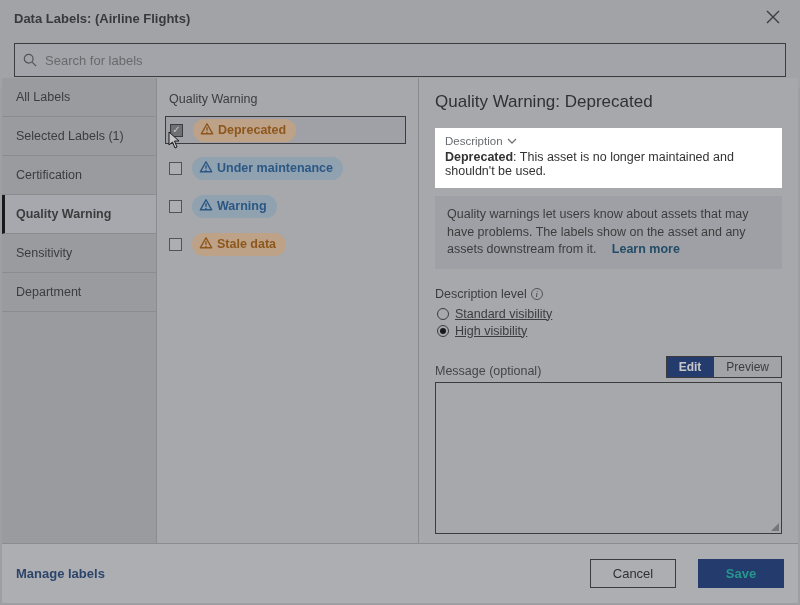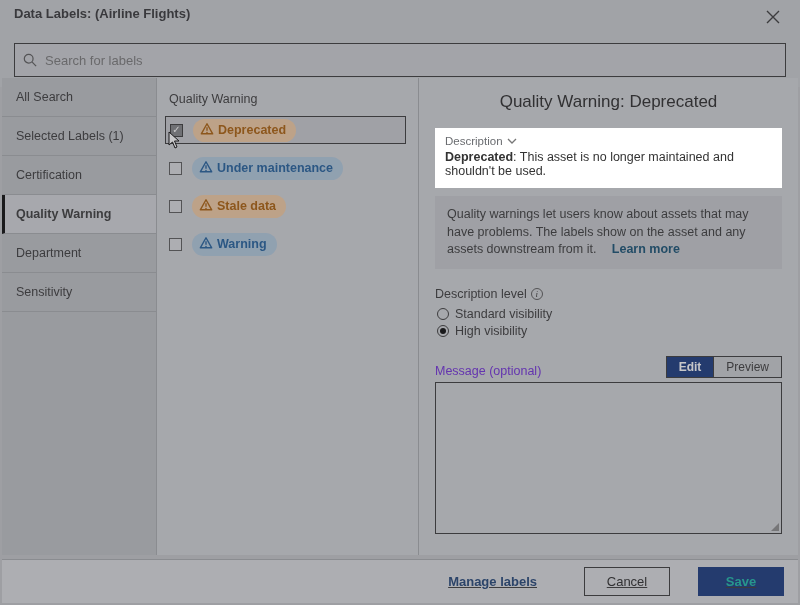--- a/index.html
+++ b/index.html
@@ -1,20 +1,20 @@
 <!DOCTYPE html>
 <html><head>
 <meta charset="utf-8">
 <style>
   * { box-sizing: border-box; font-family: -apple-system, "Segoe UI", Arial, sans-serif; }
   body { margin:0; background:#c3c4c7; width:800px; height:605px; overflow:hidden; font-size:13px; color:#333; position:relative; }
   .dim-overlay { position:absolute; inset:0; background:rgba(80,82,86,0.32); pointer-events:none; z-index:10; }
 
   
-  .titlebar { position:relative; display:flex; align-items:flex-start; justify-content:space-between; padding:6px 14px; background:#c8cacd; }
+  .titlebar { position:relative; display:flex; align-items:center; justify-content:space-between; padding:6px 14px; background:#c8cacd; }
   .title { font-weight:600; color:#2e2f31; font-size:13px; }
   .close-x { font-size:18px; font-weight:300; color:#333; cursor:pointer; padding:2px 6px; }
 
   .search-wrap { padding:6px 14px 10px 14px; background:#c8cacd; }
   .search-box { display:flex; align-items:center; border:1px solid #333; background:#cbccd0; height:30px; padding:16px 8px; }
   .search-box svg { flex:0 0 auto; }
   .search-box input { flex:1; border:none; background:transparent; outline:none; font-size:13px; color:#555; margin-left:6px; }
 
   
   .body { display:flex; position:absolute; top:78px; left:2px; right:2px; bottom:50px; }
@@ -29,51 +29,51 @@
   .cb { width:13px; height:13px; border:1px solid #555; background:#d9dadd; margin-right:10px; display:flex; align-items:center; justify-content:center; position:relative; }
   .cb.checked { background:#7e7f82; border-color:#333; }
   .cb.checked::after { content:"✓"; font-size:10px; color:#fff; line-height:1; }
   .cursor-img { position:absolute; left:-3px; top:6px; pointer-events:none; }
   .pill { display:inline-flex; align-items:center; border-radius:14px; padding:3px 10px 3px 7px; font-size:12.5px; font-weight:600; }
   .pill svg { margin-right:4px; }
   .pill-amber { background:#f0c9a0; color:#aa5a00; }
   .pill-blue  { background:#aec7db; color:#1a5a99; }
 
   .detail { flex:1; background:#cfd1d4; padding:14px 16px 14px 16px; position:relative; }
-  .detail-title { font-size:17px; color:#222; margin-bottom:16px;text-align:center; }
+  .detail-title { font-size:17px; color:#222; margin-bottom:16px; }
 
   
   .highlight-box { position:relative; z-index:20; background:#ffffff; padding:7px 2px 10px 10px; }
   .desc-label { font-size:11.5px; color:#6a6c70; display:flex; align-items:center; gap:4px; }
   .desc-text { font-size:12.5px; color:#333; margin-top:3px; }
   .desc-text b { font-weight:700; }
 
   .info-box { background:#c4c6ca; padding:10px 12px; font-size:12.5px; color:#333; line-height:1.4; margin-top:8px; }
   .info-box a { color:#0c4a6e; font-weight:600; text-decoration:none;margin-left:12px; }
 
   .vis-row { margin-top:18px; font-size:12.5px; }
   .vis-label { display:flex; align-items:center; gap:4px; margin-bottom:6px; }
-  .radio-row { display:flex; align-items:center; gap:6px; margin:3px 0 3px 2px; font-size:12.5px; }
+  .radio-row { display:flex; align-items:center; gap:6px; margin:3px 0 3px 2px; font-size:12.5px;text-decoration:underline; }
   .radio { width:12px; height:12px; border:1px solid #333; border-radius:50%; display:inline-flex; align-items:center; justify-content:center; }
   .radio.on::after { content:""; width:6px; height:6px; background:#000; border-radius:50%; }
 
   .msg-head { display:flex; justify-content:space-between; align-items:flex-end; margin-top:18px; }
-  .msg-label { font-size:12.5px; color:#6d28d9; }
+  .msg-label { font-size:12.5px; color:#404040; }
   .tab-pair { display:flex;border-radius:10px; }
   .tab { font-size:12px; padding:3px 12px; border:1px solid #333; }
   .tab.edit { background:#10317a; color:#fff; font-weight:600; border-right:none; }
   .tab.preview { background:#c8cacd; color:#333; }
   .msg-box { border:1px solid #333; background:#cfd1d4; height:152px; margin-top:4px; position:relative; }
   .resize-handle { position:absolute; right:2px; bottom:2px; width:10px; height:10px; }
   .resize-handle::before { content:""; position:absolute; right:0; bottom:0; width:0; height:0; border-right:8px solid #888; border-top:8px solid transparent; }
 
   
-  .footer { position:absolute; left:2px; right:2px; bottom:2px; height:44px; background:#d9dadd; display:flex; align-items:center; justify-content:flex-end; padding:0 14px; border-top:1px solid #a6a8ac;text-decoration:underline; }
+  .footer { position:absolute; left:2px; right:2px; bottom:2px; height:60px; background:#d9dadd; display:flex; align-items:center; justify-content:space-between; padding:0 14px; border-top:1px solid #a6a8ac; }
   .manage { color:#1a3e72; font-weight:600; font-size:13px; cursor:pointer; }
-  .footer-btns { display:flex; gap:28px;margin-left:47px; }
+  .footer-btns { display:flex; gap:22px;margin-left:47px; }
   .btn { min-width:86px; text-align:center; padding:6px 16px; font-size:13px; border:1px solid #333; cursor:pointer; }
   .btn-cancel { background:#d9dadd; color:#222; }
   .btn-save { background:#10317a; color:#14b8a6; font-weight:600; border-color:#10317a; }
 
   .info-i { display:inline-flex; width:12px; height:12px; border:1px solid #555; border-radius:50%; align-items:center; justify-content:center; font-size:9px; font-style:italic; font-family:serif; color:#333; }
 </style>
 </head>
 <body>
 
 <div class="dim-overlay"></div>
@@ -93,26 +93,26 @@
         <circle cx="6.5" cy="6.5" r="5" fill="none" stroke="#555" stroke-width="1.4"></circle>
         <line x1="10.5" y1="10.5" x2="15" y2="15" stroke="#555" stroke-width="1.4"></line>
       </svg>
     <input placeholder="Search for labels" style="">
   </div>
 </div>
 
 <div class="body">
 
   <div class="sidebar" id="sidebar">
-      <div class="side-item">All Search</div>
+      <div class="side-item">All Labels</div>
       <div class="side-item">Selected Labels (1)</div>
       <div class="side-item">Certification</div>
       <div class="side-item active">Quality Warning</div>
+      <div class="side-item">Sensitivity</div>
       <div class="side-item">Department</div>
-      <div class="side-item">Sensitivity</div>
     </div>
 
   <div class="middle">
     <div class="section-heading">Quality Warning</div>
     <div id="qw-list">
         <div class="qw-row selected">
           <span class="cb checked">
             <svg class="cursor-img" width="14" height="18" viewBox="0 0 14 18">
               <path d="M1 1 L1 14 L4.5 11 L7 17 L9 16 L6.5 10 L11 10 Z" fill="#fff" stroke="#000" stroke-width="1"></path>
             </svg>
@@ -132,38 +132,38 @@
             <span><svg width="14" height="14" viewBox="0 0 16 16">
                 <path d="M8 2 L14.5 13.5 H1.5 Z" fill="none" stroke="#1a5a99" stroke-width="1.6" stroke-linejoin="round"></path>
                 <line x1="8" y1="6" x2="8" y2="10" stroke="#1a5a99" stroke-width="1.6"></line>
                 <circle cx="8" cy="12" r="0.9" fill="#1a5a99"></circle>
               </svg></span>
             <span>Under maintenance</span>
           </span>
         </div>
         <div class="qw-row">
           <span class="cb"></span>
+          <span class="pill pill-blue">
+            <span><svg width="14" height="14" viewBox="0 0 16 16">
+                <path d="M8 2 L14.5 13.5 H1.5 Z" fill="none" stroke="#1a5a99" stroke-width="1.6" stroke-linejoin="round"></path>
+                <line x1="8" y1="6" x2="8" y2="10" stroke="#1a5a99" stroke-width="1.6"></line>
+                <circle cx="8" cy="12" r="0.9" fill="#1a5a99"></circle>
+              </svg></span>
+            <span>Warning</span>
+          </span>
+        </div>
+        <div class="qw-row">
+          <span class="cb"></span>
           <span class="pill pill-amber">
             <span><svg width="14" height="14" viewBox="0 0 16 16">
                 <path d="M8 2 L14.5 13.5 H1.5 Z" fill="none" stroke="#aa5a00" stroke-width="1.6" stroke-linejoin="round"></path>
                 <line x1="8" y1="6" x2="8" y2="10" stroke="#aa5a00" stroke-width="1.6"></line>
                 <circle cx="8" cy="12" r="0.9" fill="#aa5a00"></circle>
               </svg></span>
             <span>Stale data</span>
-          </span>
-        </div>
-        <div class="qw-row">
-          <span class="cb"></span>
-          <span class="pill pill-blue">
-            <span><svg width="14" height="14" viewBox="0 0 16 16">
-                <path d="M8 2 L14.5 13.5 H1.5 Z" fill="none" stroke="#1a5a99" stroke-width="1.6" stroke-linejoin="round"></path>
-                <line x1="8" y1="6" x2="8" y2="10" stroke="#1a5a99" stroke-width="1.6"></line>
-                <circle cx="8" cy="12" r="0.9" fill="#1a5a99"></circle>
-              </svg></span>
-            <span>Warning</span>
           </span>
         </div>
       </div>
   </div>
 
   <div class="detail">
     <div class="detail-title">Quality Warning: Deprecated</div>
 
     <div class="highlight-box">
       <div class="desc-label">

